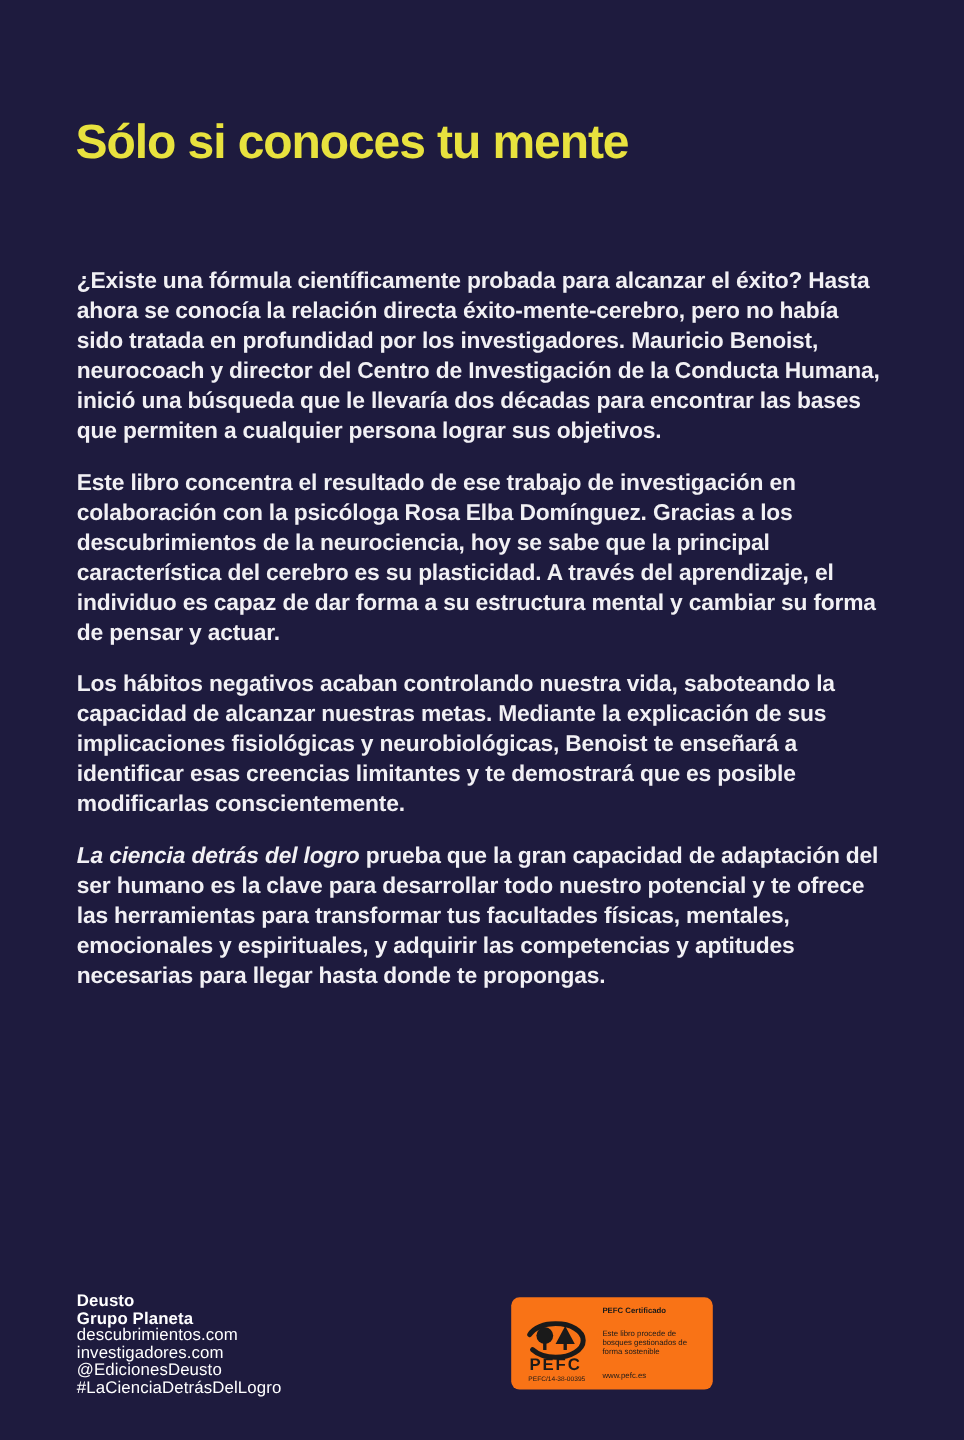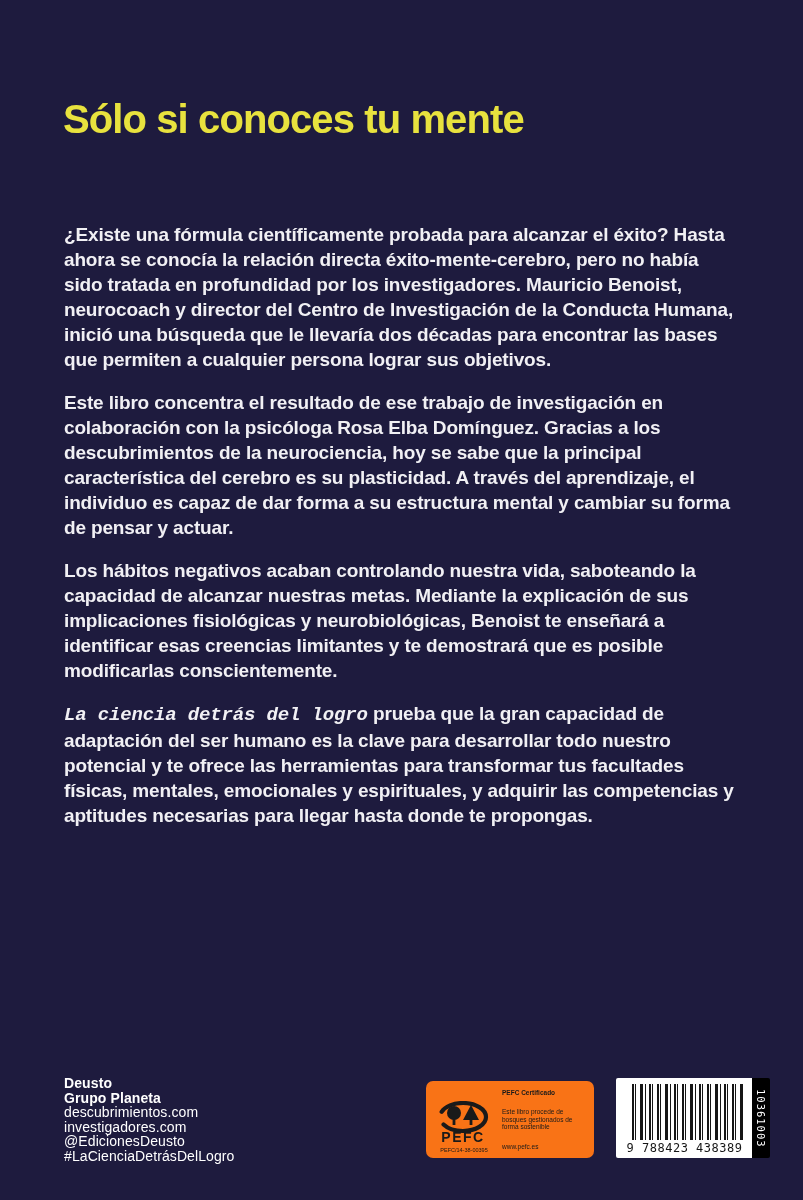--- a/index.html
+++ b/index.html
@@ -15,21 +15,21 @@
     letter-spacing:-0.9px;
   }
   .headline span{display:block;}
   
   .blurb{
     position:absolute;left:64px;top:222px;width:678px;
     color:#f1f0f4;font-size:19px;line-height:25px;font-weight:600;
     letter-spacing:-0.15px;
   }
   .blurb p{margin:0 0 18px 0;}
-  .blurb em{font-style:italic;font-family:Liberation Mono, monospace;}
+  .blurb em{font-style:italic;}
   
   .publisher{
     position:absolute;left:64px;top:1076px;
     color:#ffffff;font-size:14px;line-height:14.5px;font-weight:400;
     letter-spacing:0.1px;
   }
   .publisher .b{font-weight:700;}
   
   .pefc-box{
     position:absolute;left:426px;top:1081px;width:168px;height:77px;
@@ -114,23 +114,14 @@
       </svg>
       <div class="pefc-license">PEFC/14-38-00395</div>
     </div>
     <div class="pefc-right">
       <div class="pefc-cert">PEFC Certificado</div>
       <div class="pefc-claim">Este libro procede de bosques gestionados de forma sostenible</div>
       <div class="pefc-url">www.pefc.es</div>
     </div>
   </div>
 
-  <div class="barcode">
-    <div class="barcode-white">
-      <div class="bars"></div>
-      <div class="ean">9 788423 438389</div>
-    </div>
-    <div class="barcode-strip">
-      <div class="strip-code">10361003</div>
-    </div>
-  </div>
 
 </div>
 
 </body></html>

